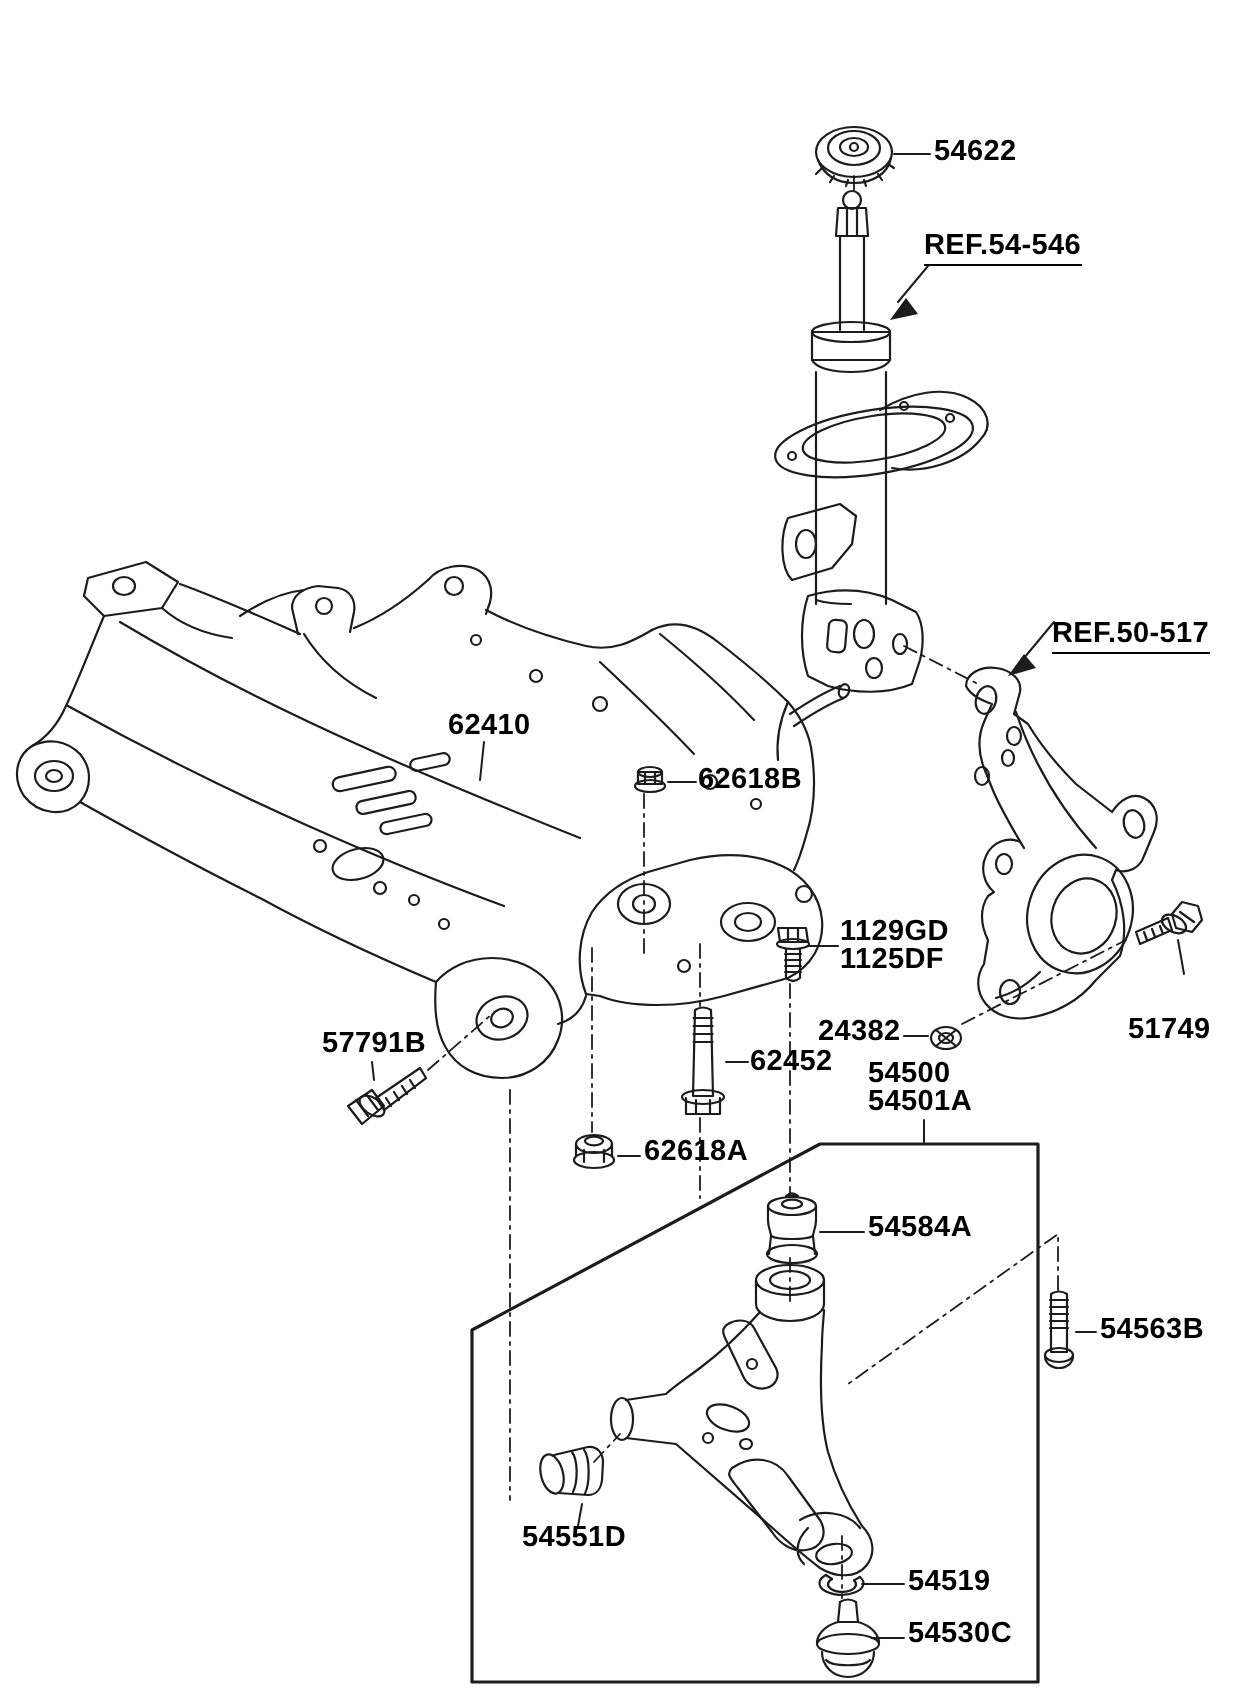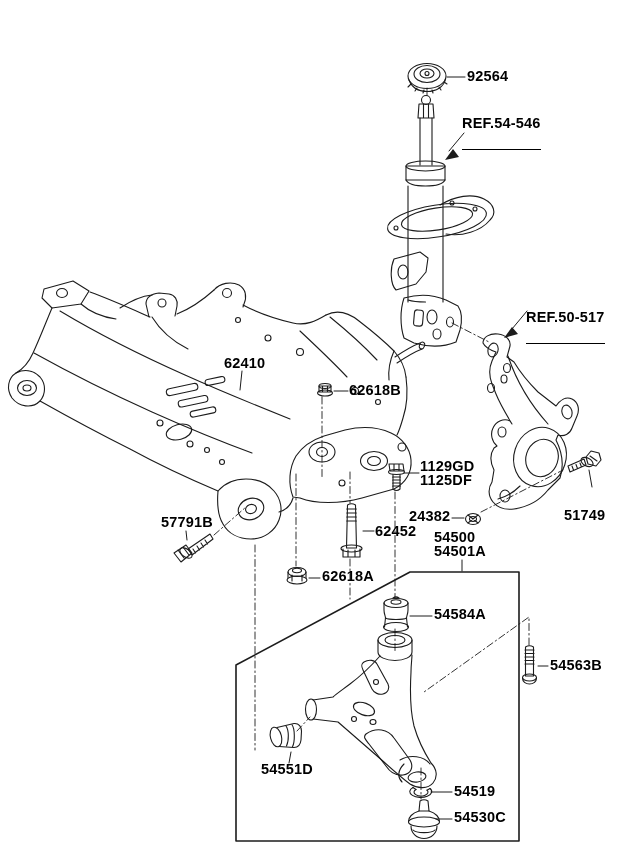--- a/index.html
+++ b/index.html
@@ -2,21 +2,21 @@
 <html><head>
 <meta charset="utf-8">
 <style>
   html,body{margin:0;padding:0;background:#fff;}
   #stage{position:relative;width:620px;height:848px;background:#fff;overflow:hidden;
          font-family:"Liberation Sans","DejaVu Sans",sans-serif;}
   #drawing{position:absolute;left:0;top:0;}
   .lbl{position:absolute;color:#000;font-weight:700;font-size:14.5px;line-height:14px;
        white-space:nowrap;letter-spacing:.2px;}
   .lbl2{line-height:13.5px;}
-  .ref{border-bottom:1.7px solid #000;padding-bottom:18px;}
+  .ref{border-bottom:1.7px solid #000;padding-bottom:1px;}
   .ctr{text-align:left;}
 </style>
 </head>
 <body>
 
 <div id="stage">
 
 <svg id="drawing" width="620" height="848" viewBox="0 0 620 848" fill="none" stroke="#1c1c1c" stroke-width="1.1" stroke-linecap="round" stroke-linejoin="round">
 
   <g>
@@ -273,21 +273,21 @@
     <path d="M186,531 L187,540"></path>
     <path d="M538,666 H548"></path>
     <path d="M289,763 L291,752"></path>
     <path d="M431,792 H452"></path>
     <path d="M436,819 H452"></path>
   </g>
   <polygon points="445,160 453,149 459,157" fill="#1c1c1c" stroke="none"></polygon>
   <polygon points="504,338 512,327 518,334" fill="#1c1c1c" stroke="none"></polygon>
 </svg>
 
-<div class="lbl" style="left:467px;top:69px">92564</div>
+<div class="lbl" style="left:467px;top:69px">54622</div>
 <div class="lbl" style="left:462px;top:116px"><span class="ref">REF.54-546</span></div>
 <div class="lbl" style="left:526px;top:310px"><span class="ref">REF.50-517</span></div>
 <div class="lbl" style="left:224px;top:356px">62410</div>
 <div class="lbl" style="left:349px;top:383px">62618B</div>
 <div class="lbl lbl2" style="left:420px;top:460px">
   <div>1129GD</div>
   <div>1125DF</div>
 </div>
 <div class="lbl" style="left:409px;top:509px">24382</div>
 <div class="lbl" style="left:564px;top:508px">51749</div>

